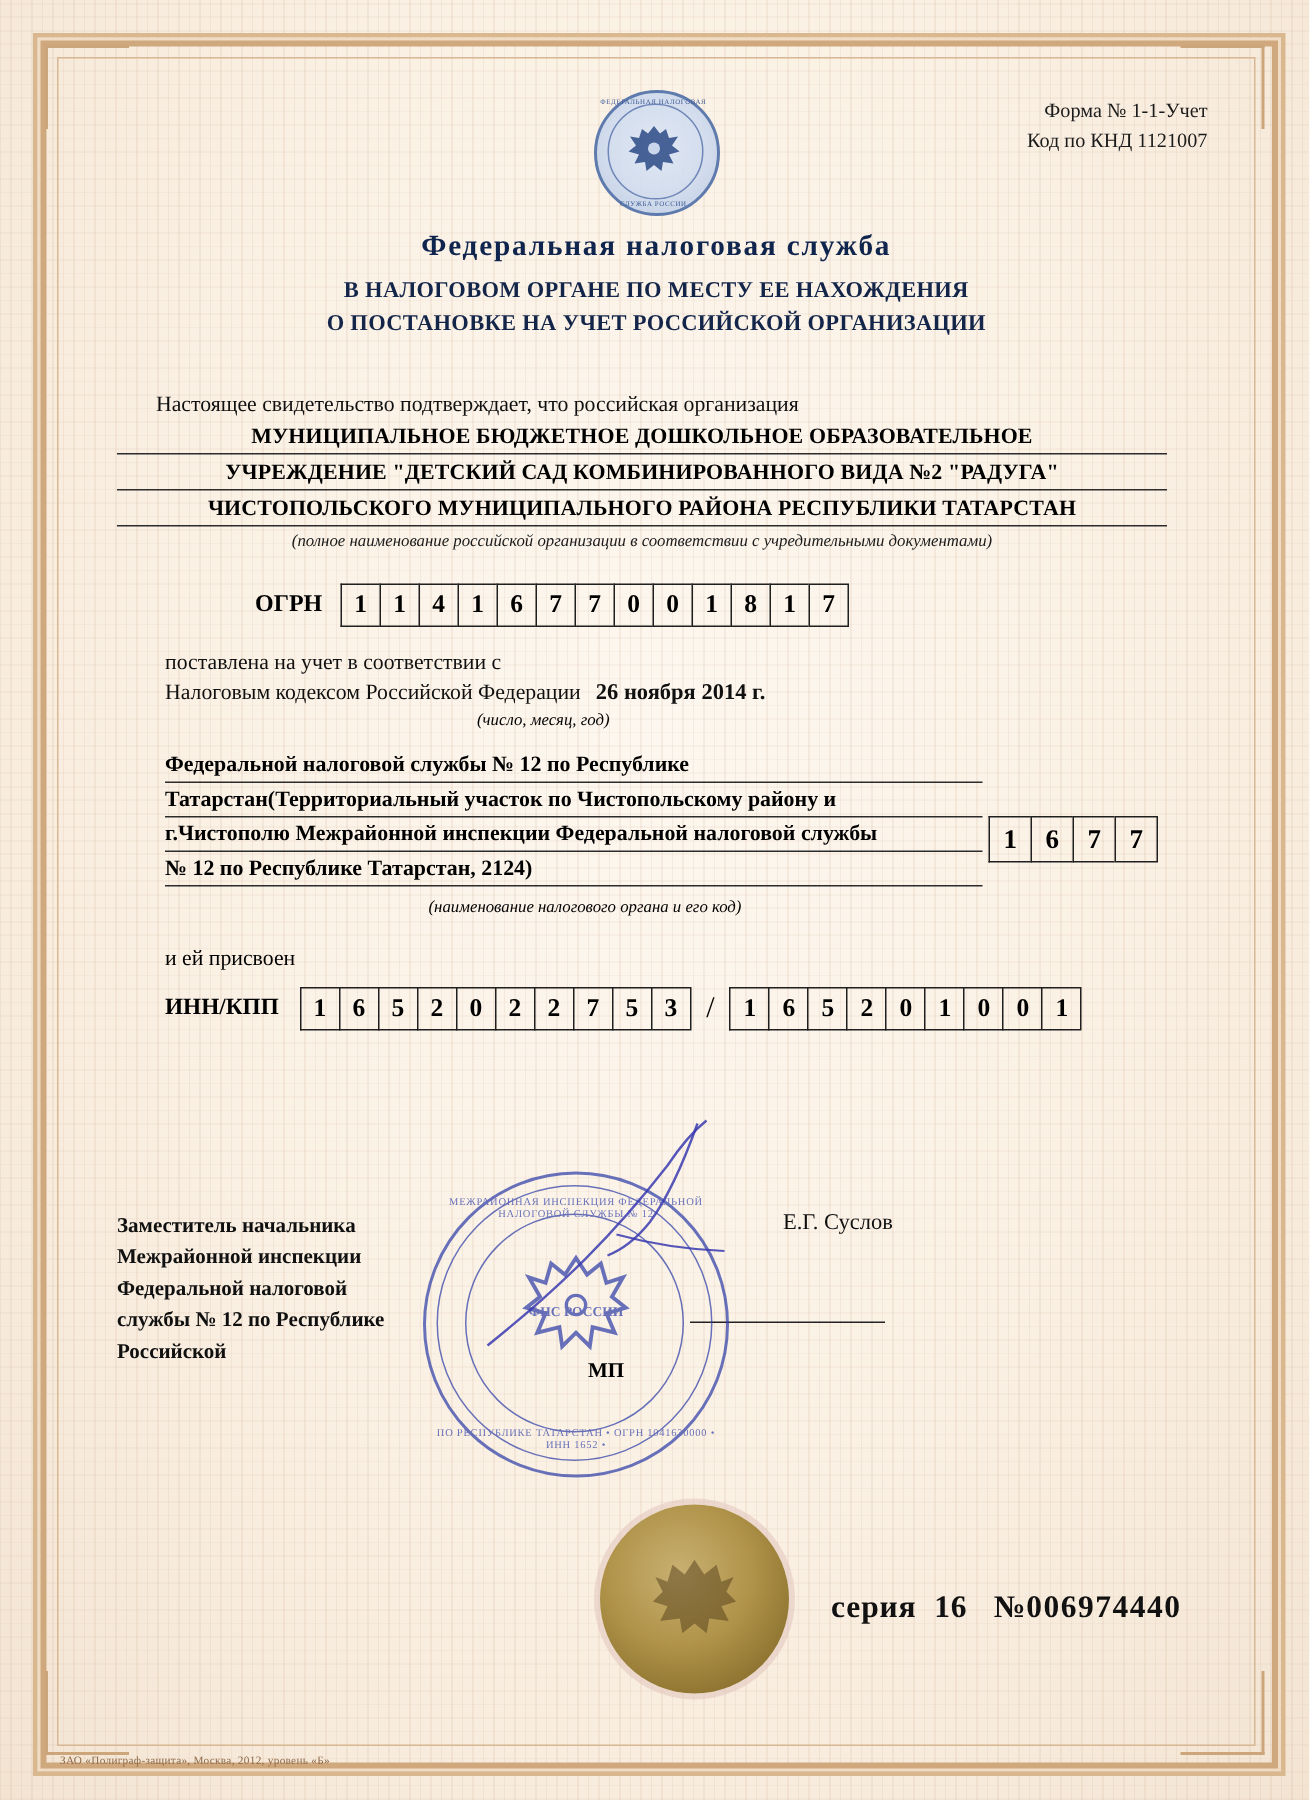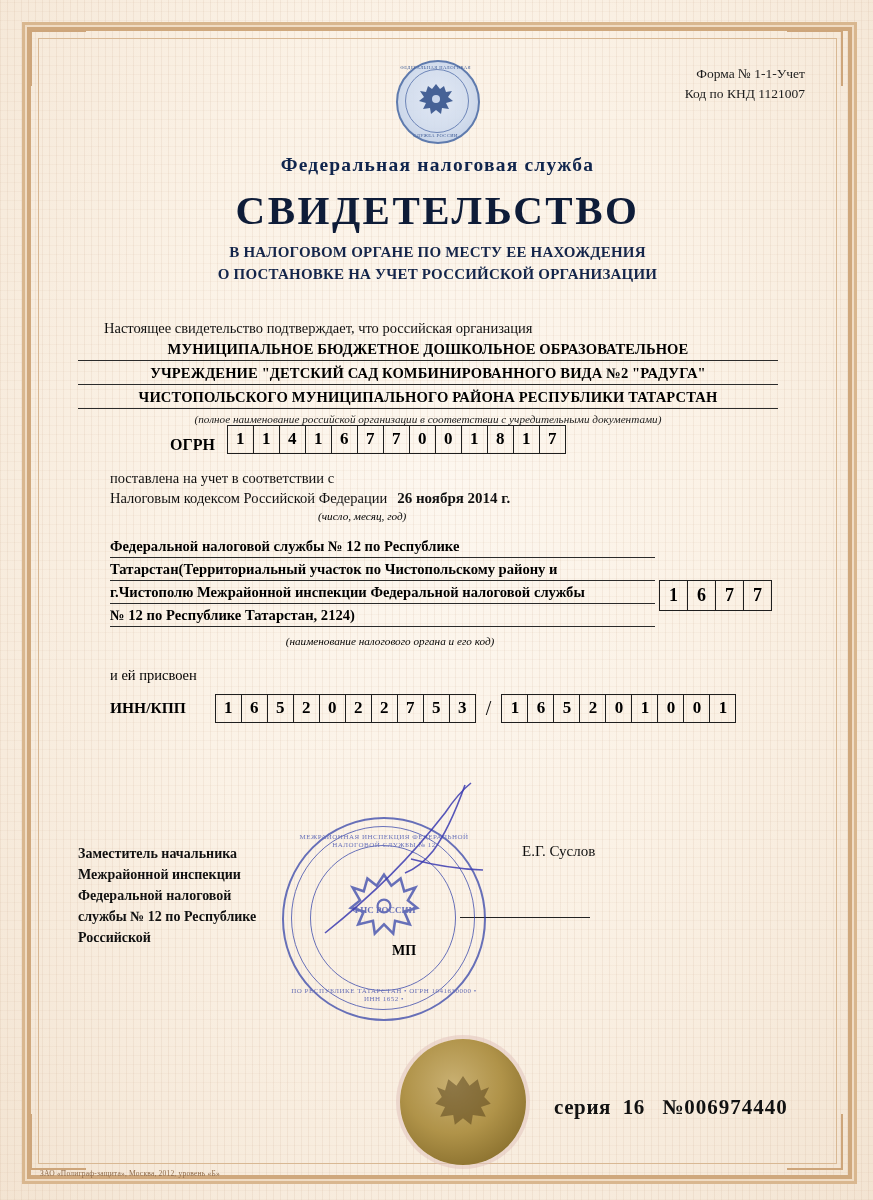--- a/index.html
+++ b/index.html
@@ -163,23 +163,24 @@
   }
   .caption {
     text-align: center;
     font-size: 11.2px;
     font-style: italic;
     color: #1a1a1a;
     margin-top: 3px;
   }
 
   .ogrn-row {
+    margin-top: 22px;
     margin-left: 110px;
     display: flex;
-    align-items: flex-end;
+    align-items: center;
   }
   .ogrn-label {
     font-size: 16px;
     font-weight: bold;
     margin-right: 12px;
   }
   .boxes {
     display: flex;
   }
   .boxes .cell {
@@ -266,21 +267,21 @@
   }
   .inn-row {
     margin-top: 10px;
     margin-left: 50px;
     display: flex;
     align-items: center;
   }
   .inn-label {
     font-size: 15.5px;
     font-weight: bold;
-    margin-right: 29px;
+    margin-right: 14px;
   }
   .slash {
     font-size: 20px;
     margin: 0 10px;
   }
 
   
   .sig-area {
     position: relative;
     margin-top: 120px;
@@ -426,21 +427,20 @@
       <div class="glyph">
         <svg width="40" height="38" viewBox="0 0 40 38" aria-hidden="true">
           <path d="M20 3 L24 8 L28 5 L30 11 L36 10 L32 16 L37 20 L30 22 L33 28 L26 27 L25 33 L20 29 L15 33 L14 27 L7 28 L10 22 L3 20 L8 16 L4 10 L10 11 L12 5 L16 8 Z" fill="#2c4a86" opacity="0.85"></path>
           <circle cx="20" cy="18" r="4" fill="#d8e3f5" opacity="0.9"></circle>
         </svg>
       </div>
       <div class="micro-bot">СЛУЖБА РОССИИ</div>
     </div>
 
     <div class="fns-title">Федеральная налоговая служба</div>
-    <div class="doc-title">СВИДЕТЕЛЬСТВО</div>
     <div class="doc-subtitle">
       <div>В НАЛОГОВОМ ОРГАНЕ  ПО МЕСТУ ЕЕ НАХОЖДЕНИЯ</div>
       <div>О ПОСТАНОВКЕ НА УЧЕТ РОССИЙСКОЙ ОРГАНИЗАЦИИ</div>
     </div>
 
     <div class="intro">Настоящее свидетельство подтверждает, что российская организация</div>
 
     <div class="org-lines">
       <div class="org-line">МУНИЦИПАЛЬНОЕ БЮДЖЕТНОЕ ДОШКОЛЬНОЕ ОБРАЗОВАТЕЛЬНОЕ</div>
       <div class="org-line">УЧРЕЖДЕНИЕ "ДЕТСКИЙ САД КОМБИНИРОВАННОГО ВИДА №2 "РАДУГА"</div>

